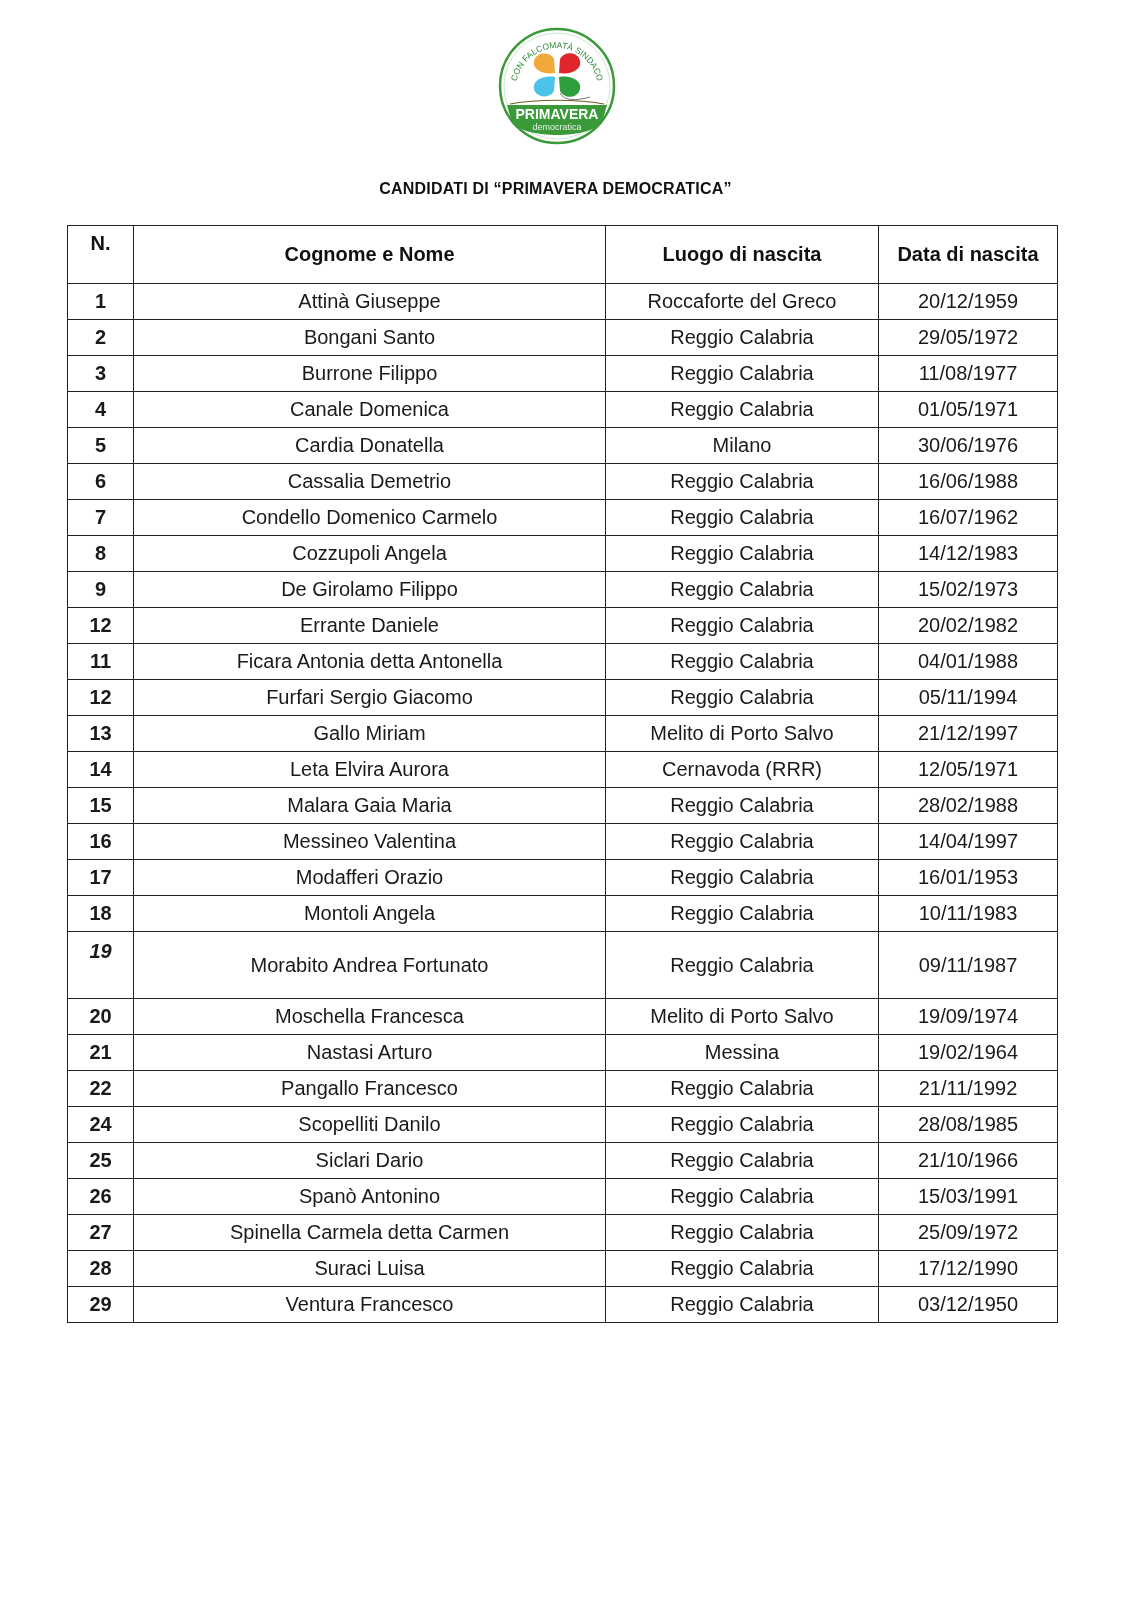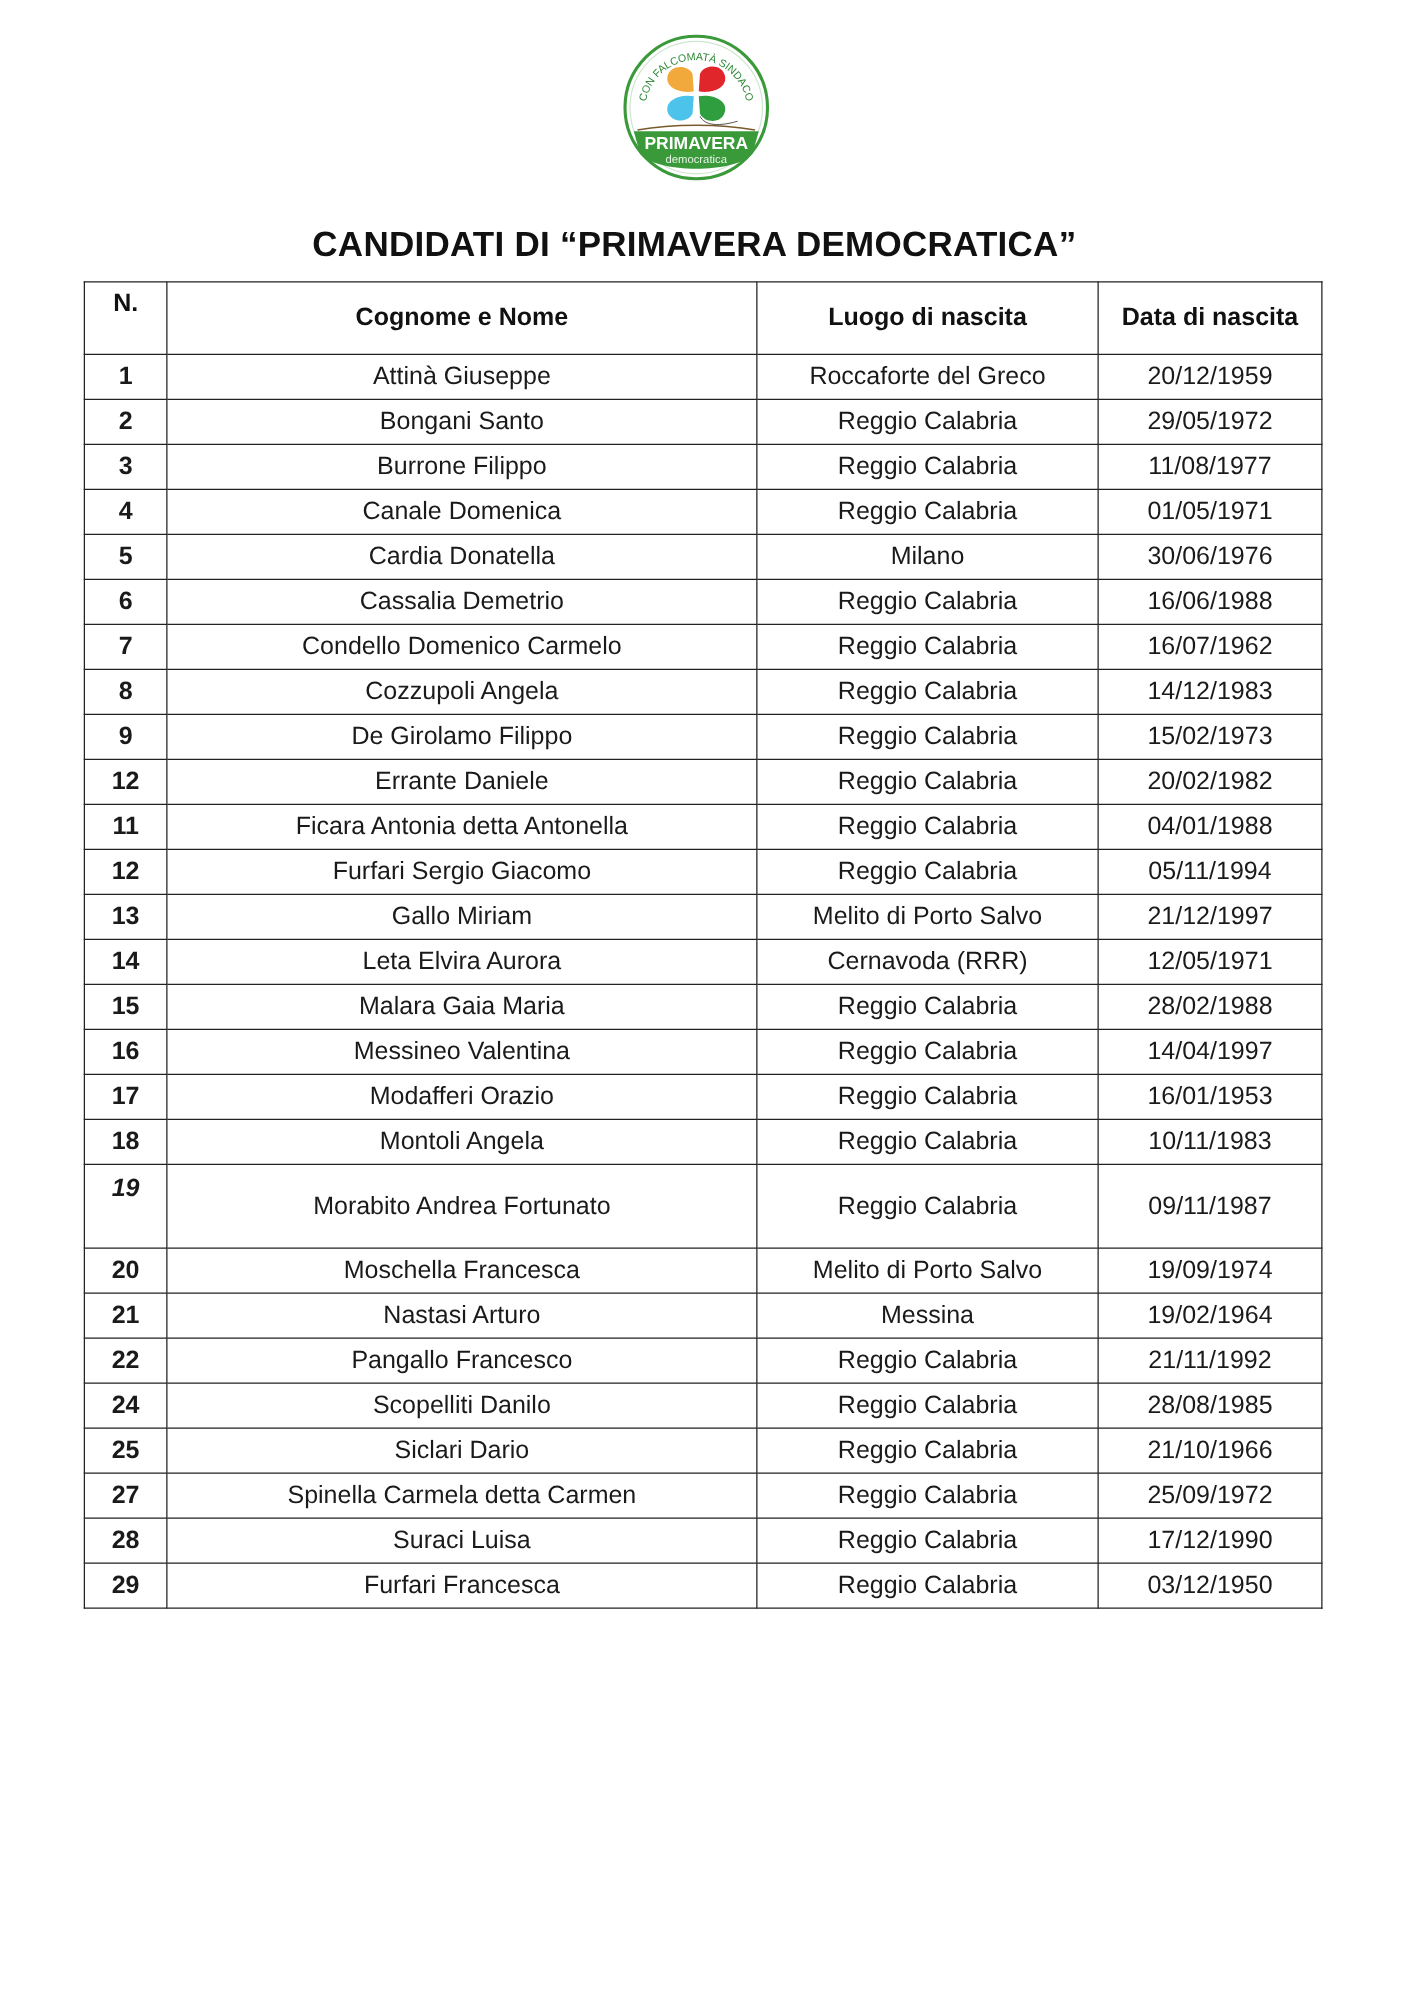--- a/index.html
+++ b/index.html
@@ -1,20 +1,20 @@
 <!DOCTYPE html>
 <html><head>
 <meta charset="utf-8">
 <style>
   html, body { margin: 0; padding: 0; background: #ffffff; }
   body { width: 1131px; height: 1600px; position: relative; overflow: hidden;
          font-family: "Liberation Sans", sans-serif; color: #111; }
   .logo { position: absolute; left: 498px; top: 27px; width: 118px; height: 118px; }
   .title { position: absolute; left: 0; width: 1111px; top: 180px; text-align: center;
-           font-size: 28px; font-weight: bold; letter-spacing: 0.2px; }
+           font-size: 16px; font-weight: bold; letter-spacing: 0.2px; }
   table.cand { position: absolute; left: 67px; top: 225px; width: 990px;
                border-collapse: collapse; table-layout: fixed; }
   table.cand td, table.cand th { border: 1.5px solid #222; padding: 0; font-size: 20px;
                text-align: center; vertical-align: middle; }
   table.cand th { height: 51px; font-weight: bold; font-size: 20px; vertical-align: middle; }
   table.cand th.num { vertical-align: top; padding-top: 6px; font-weight: bold; }
   table.cand td { height: 35px; font-weight: normal; color: #1a1a1a; }
   table.cand td.num { font-weight: bold; }
   table.cand tr.tall td { height: 58px; }
   table.cand tr.tall td.num { vertical-align: top; padding-top: 8px; font-style: italic; }
@@ -203,31 +203,37 @@
         <td>Reggio Calabria</td>
         <td>28/08/1985</td>
       </tr>
       <tr>
         <td class="num">25</td>
         <td>Siclari  Dario</td>
         <td>Reggio Calabria</td>
         <td>21/10/1966</td>
       </tr>
       <tr>
+        <td class="num">26</td>
+        <td>Spanò Antonino</td>
+        <td>Reggio Calabria</td>
+        <td>15/03/1991</td>
+      </tr>
+      <tr>
         <td class="num">27</td>
         <td>Spinella Carmela detta Carmen</td>
         <td>Reggio Calabria</td>
         <td>25/09/1972</td>
       </tr>
       <tr>
         <td class="num">28</td>
         <td>Suraci Luisa</td>
         <td>Reggio Calabria</td>
         <td>17/12/1990</td>
       </tr>
       <tr>
         <td class="num">29</td>
-        <td>Furfari Francesca</td>
+        <td>Ventura Francesco</td>
         <td>Reggio Calabria</td>
         <td>03/12/1950</td>
       </tr>
     </tbody>
 </table>
 
 </body></html>

